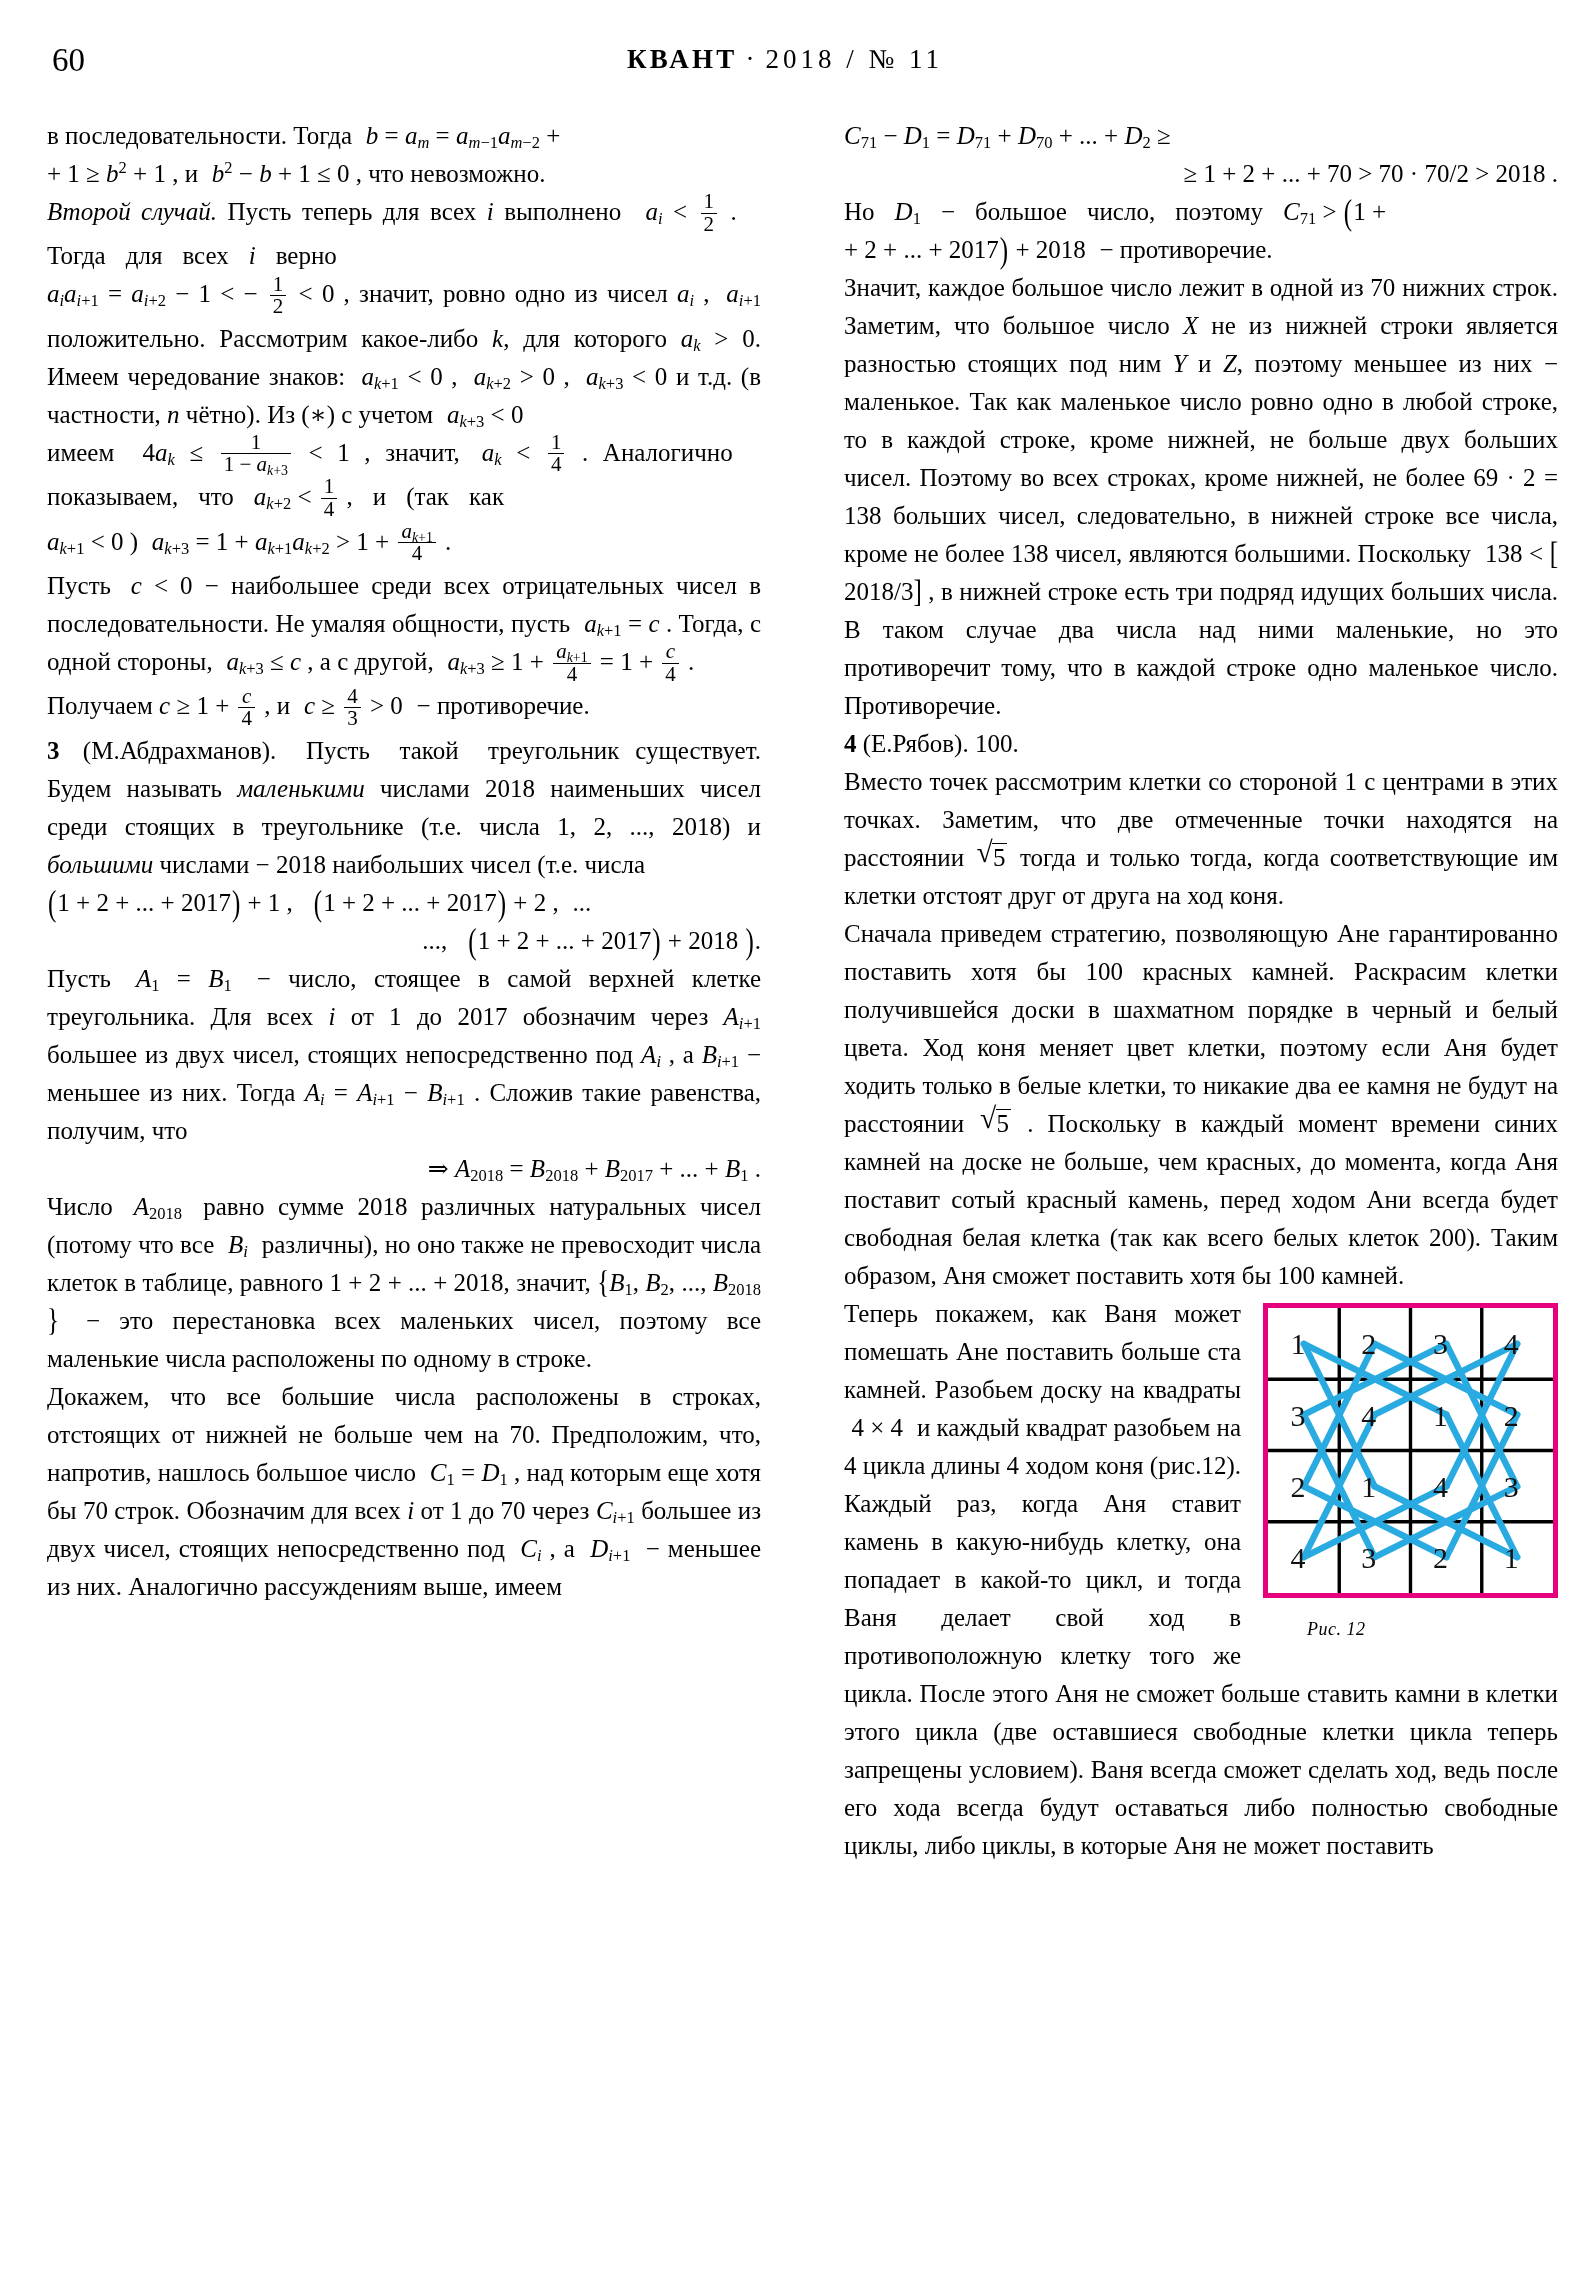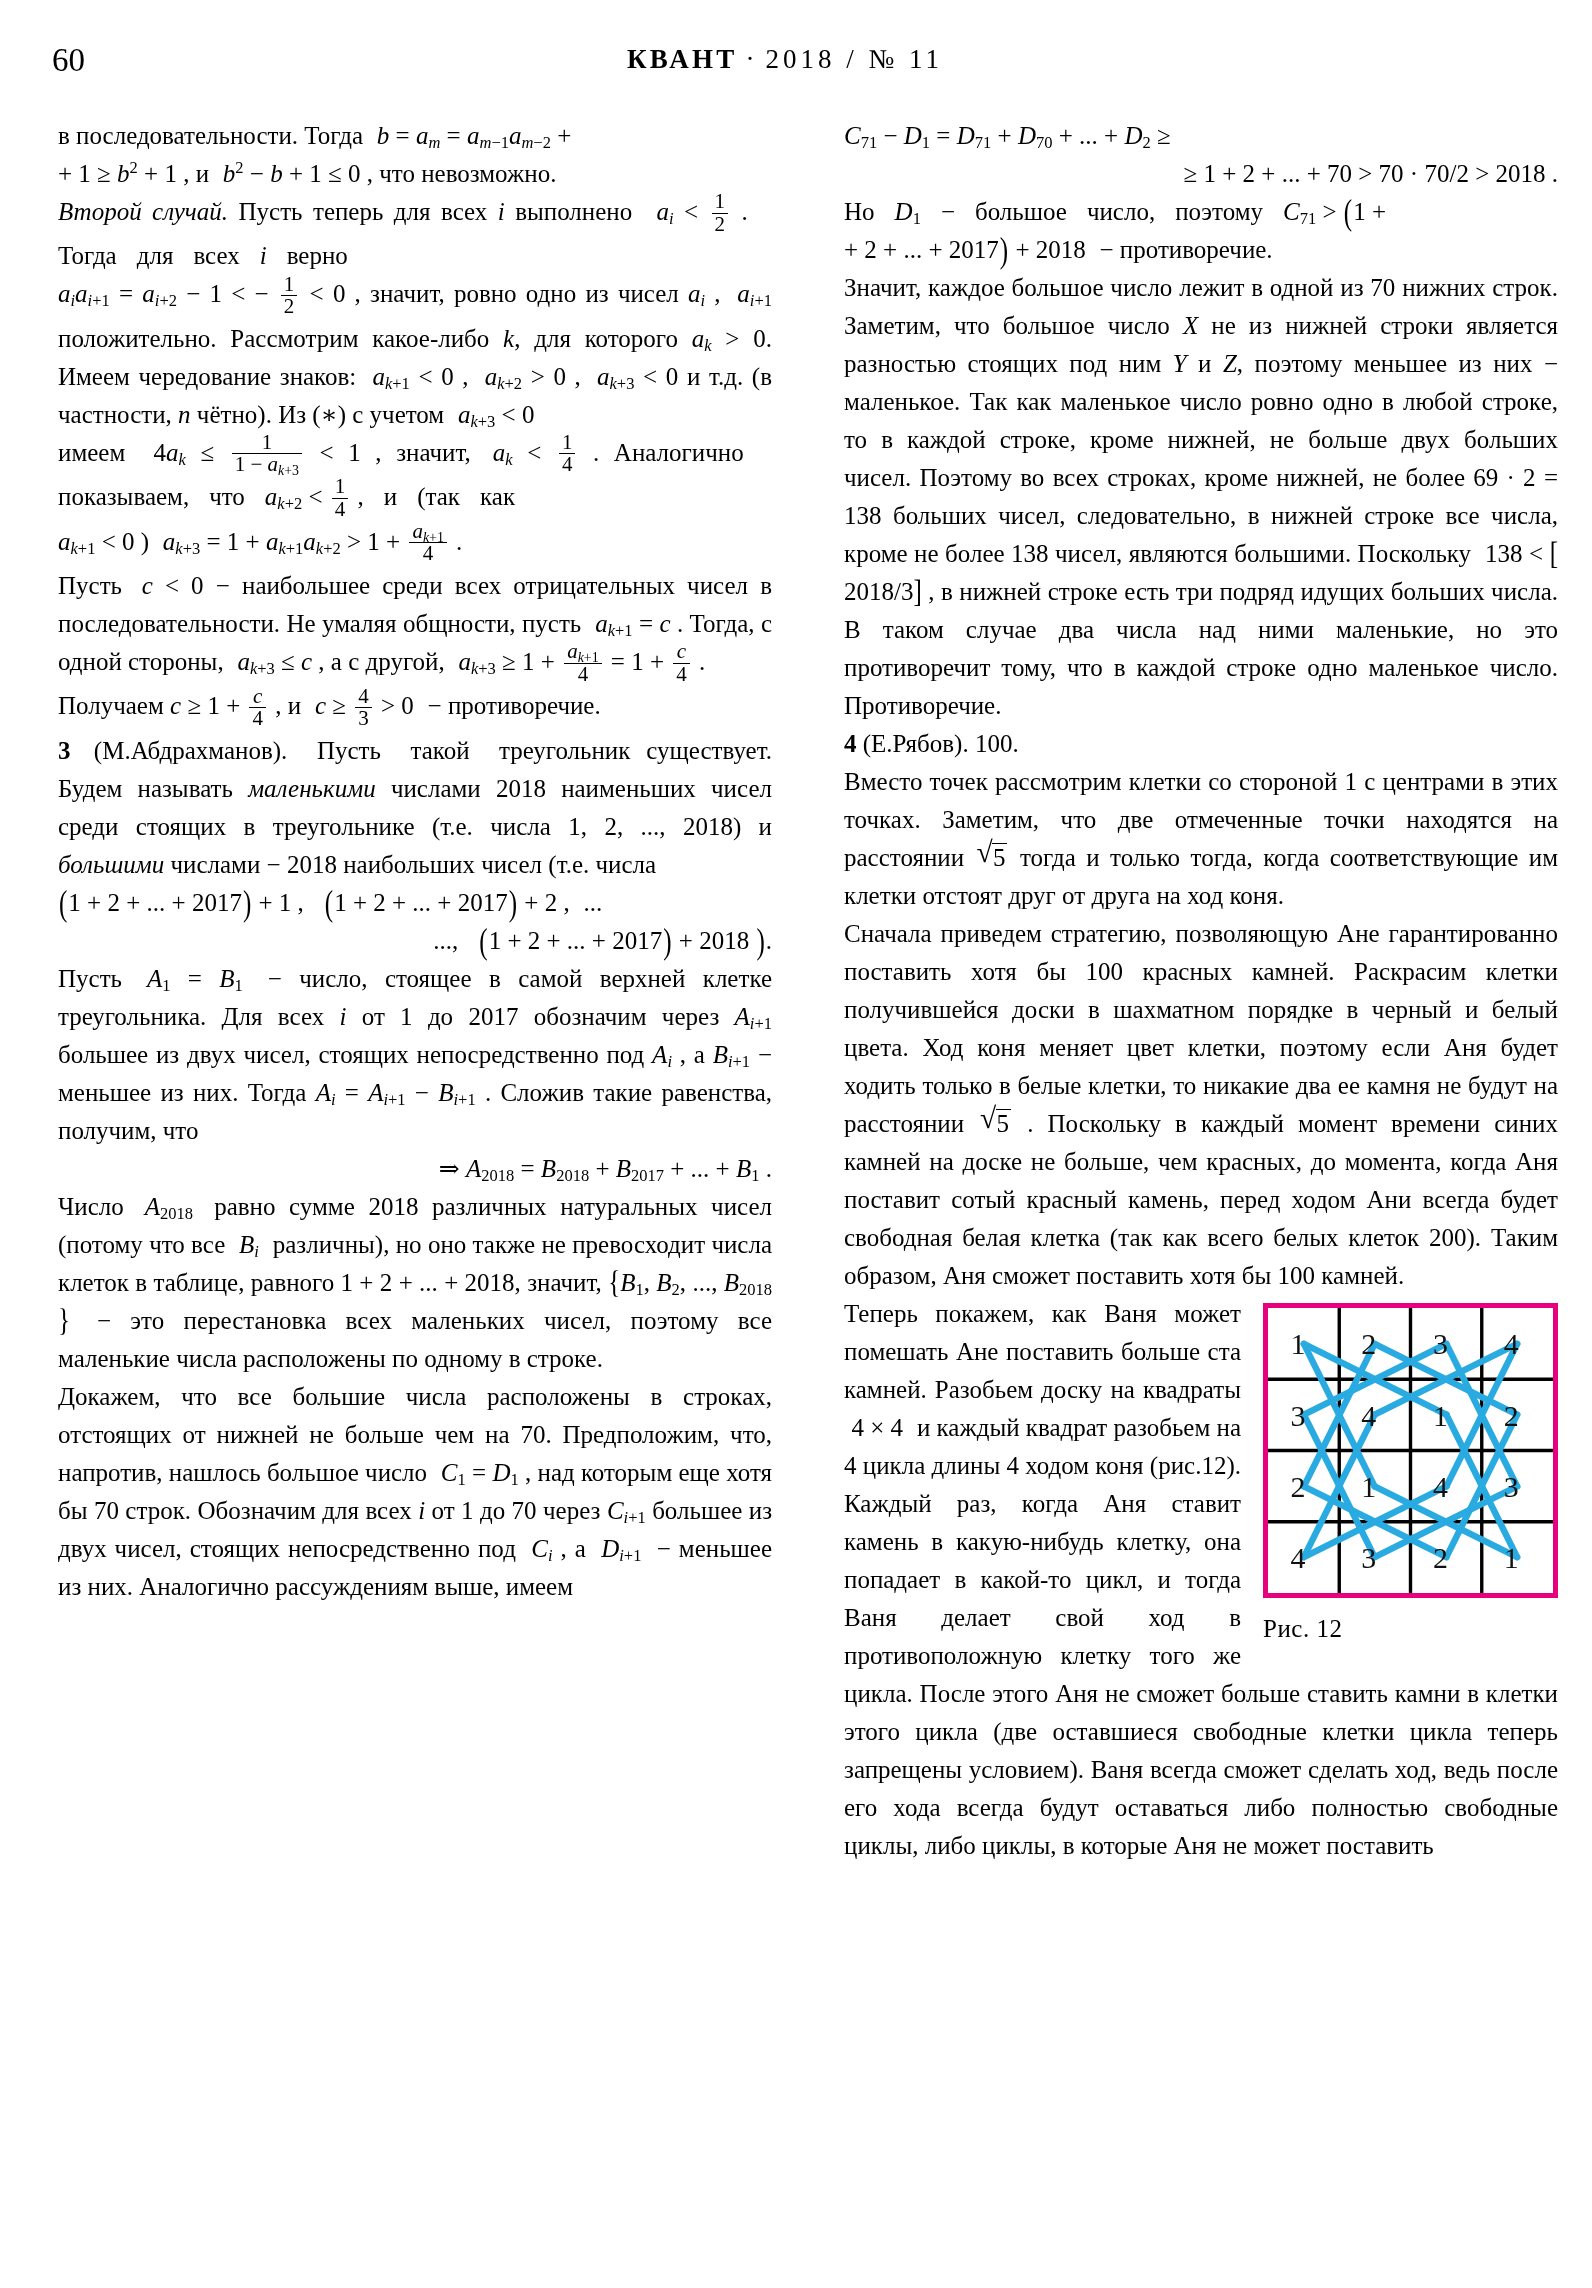--- a/index.html
+++ b/index.html
@@ -62,21 +62,21 @@
   
   .col {
     position: absolute;
     top: 117px;
     width: 714px;
     font-size: 25px;
     line-height: 38px;
     text-align: justify;
     text-justify: inter-word;
   }
-  .col-left  { left: 58px; }
+  .col-left  { left: 47px; }
   .col-right { left: 844px; }
 
   p.t {
     margin: 0;
     text-indent: 0;
     text-align: justify;
   }
   p.t.right  { text-align: right; }
   .it { font-style: italic; }
   .bd { font-weight: bold; }
@@ -172,23 +172,25 @@
     width: 295px;
     height: 295px;
     box-sizing: border-box;
     border: 5px solid #e6007e;
     background: #ffffff;
     position: relative;
   }
   .fig-svg { display: block; width: 100%; height: 100%; }
   .fig-caption {
     margin-top: 16px;
-    font-size: 25px;
+    font-style: italic;
+    font-size: 18px;
     line-height: 30px;
     letter-spacing: 0.5px;
+    margin-left: 44px;
   }
   .cellnum {
     font-family: "Liberation Serif", serif;
     font-size: 30px;
     fill: #111111;
   }
 </style>
 </head>
 <body>
 

